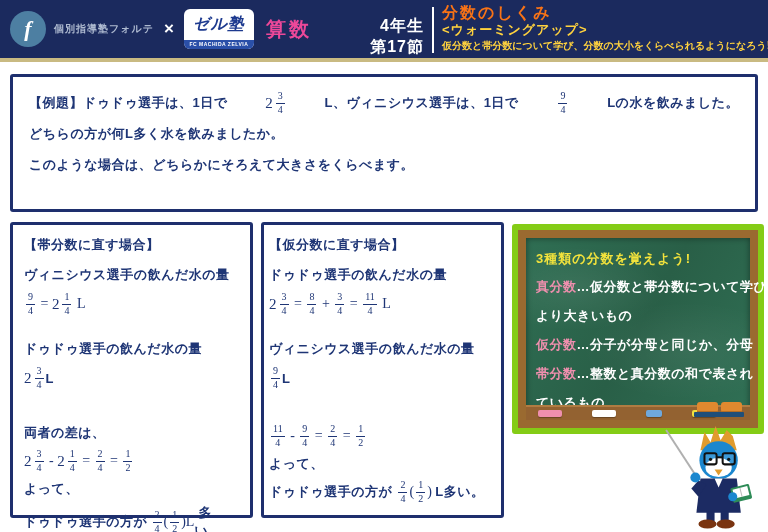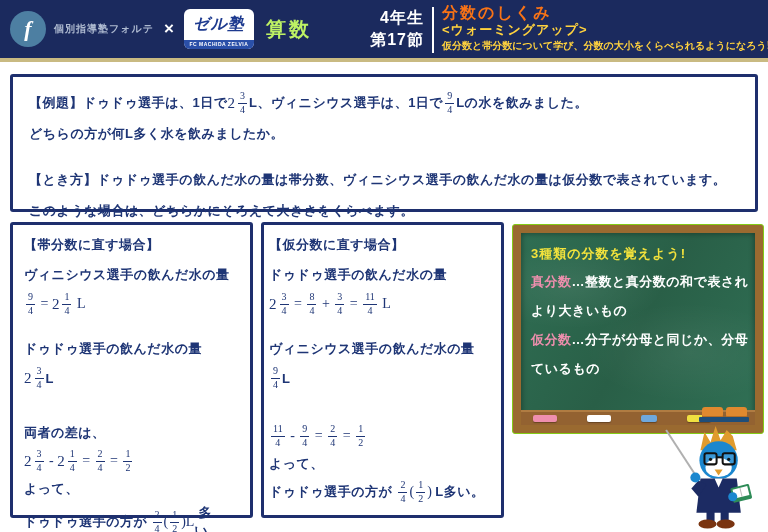--- a/index.html
+++ b/index.html
@@ -14,23 +14,23 @@
     display:flex; align-items:center; justify-content:center; font-family:"Liberation Serif",serif;
     font-style:italic; font-weight:700; font-size:22px; }
   .forte-label { color:#aebad0; font-size:10px; font-weight:700; letter-spacing:1px; }
   .h-cross { color:#fff; font-size:17px; font-weight:700; margin:0 2px; }
   .zel-logo { background:#fff; border-radius:6px; width:70px; height:40px; overflow:hidden;
     display:flex; flex-direction:column; }
   .zel-main { flex:1; display:flex; align-items:center; justify-content:center;
     color:#1d3a8f; font-weight:700; font-style:italic; font-size:16px; letter-spacing:1px; }
   .zel-sub { background:#2a4fa8; color:#fff; font-size:5px; text-align:center; line-height:9px;
     height:9px; letter-spacing:0.5px; font-weight:700; }
-  .h-subject { color:#bef264; font-size:20px; font-weight:700; letter-spacing:3px; margin-left:4px;text-align:right; }
+  .h-subject { color:#ec4899; font-size:20px; font-weight:700; letter-spacing:3px; margin-left:4px;text-align:right; }
   .h-grade { position:absolute; left:330px; top:0; width:94px; height:58px; display:flex;
-    flex-direction:column; justify-content:center; align-items:flex-end; color:#fff;
+    flex-direction:column; justify-content:flex-end; align-items:flex-end; color:#fff;
     font-weight:700; font-size:16px; line-height:1.35; letter-spacing:1px; }
   .h-div { position:absolute; left:432px; top:7px; width:2px; height:46px; background:#fff; }
   .h-title-block { position:absolute; left:442px; top:4px; width:322px; }
   .h-title { color:#f97316; font-size:16px; font-weight:700; letter-spacing:2px; line-height:1.15; }
   .h-subtitle { color:#ffd23e; font-size:13px; font-weight:700; letter-spacing:1px; line-height:1.25; }
   .h-goal { color:#ffd23e; font-size:10px; font-weight:700; white-space:nowrap; line-height:1.4; }
 
   
   .wbox { position:absolute; background:#fff; border:3px solid #1e2f6d; border-radius:3px; }
   .example-box { left:10px; top:74px; width:748px; height:138px; padding:14px 16px; }
@@ -40,33 +40,33 @@
   .jp { color:#1e3575; font-weight:700; font-size:13px; letter-spacing:0.5px; white-space:pre-wrap; }
   .mt { color:#1e3575; font-family:"Liberation Serif",serif; font-size:14px; white-space:pre; }
   .line { display:flex; align-items:center; min-height:20px; }
   .mseg { display:inline-flex; align-items:center; color:#1e3575; }
   .whole { font-family:"Liberation Serif",serif; font-size:15px; margin-right:1px; }
   .frac { display:inline-flex; flex-direction:column; align-items:center;
     font-family:"Liberation Serif",serif; font-size:10px; line-height:1; margin:0 2px; }
   .frac .num { padding:0 2px 1.5px; border-bottom:1px solid #1e3575; }
   .frac .den { padding-top:1.5px; }
 
-  .example-box .line { margin-bottom:7px; min-height:24px; font-size:13.5px; }
+  .example-box .line { margin-bottom:7px; min-height:24px; font-size:13.5px;justify-content:space-between; }
   .example-box .ex-gap { margin-top:22px; }
 
   .box-title { margin-bottom:10px; min-height:20px; }
   .gap-sm { margin-bottom:6px; }
   .gap-md { margin-bottom:22px; }
   .gap-lg { margin-bottom:32px; }
   .gap-xs { margin-bottom:5px; }
   .mathline { min-height:26px; }
 
   
   .chalkboard { position:absolute; left:512px; top:224px; width:252px; height:210px;
-    background:#9a6a30; border:1px solid #84cc16; border-radius:3px; padding:8px; }
+    background:#9a6a30; border:6px solid #84cc16; border-radius:3px; padding:8px; }
   .board-inner { position:relative; width:100%; height:100%;
     background:
       radial-gradient(ellipse 130px 60px at 22% 28%, rgba(255,255,255,0.07), rgba(255,255,255,0) 70%),
       radial-gradient(ellipse 150px 70px at 72% 62%, rgba(255,255,255,0.06), rgba(255,255,255,0) 70%),
       linear-gradient(120deg, #2f6e53 0%, #295f47 50%, #307055 100%);
     box-shadow: inset 0 0 6px rgba(0,0,0,0.45); padding:8px 10px 20px 10px; }
   .cb-title { color:#f3e33c; font-weight:700; font-size:13px; letter-spacing:1px; height:26px;
     display:flex; align-items:center; }
   .cb-line { height:29px; display:flex; align-items:center; font-size:13px; font-weight:700;
     letter-spacing:0.5px; }
@@ -130,23 +130,20 @@
           <span class="frac">
             <span class="num">9</span>
             <span class="den">4</span>
           </span>
         </span>
         <span class="jp">Lの水を飲みました。</span>
       </div>
     <div class="line">
         <span class="jp">どちらの方が何L多く水を飲みましたか。</span>
       </div>
-    <div class="line ex-gap">
-        <span class="jp">【とき方】ドゥドゥ選手の飲んだ水の量は帯分数、ヴィニシウス選手の飲んだ水の量は仮分数で表されています。</span>
-      </div>
     <div class="line">
         <span class="jp">このような場合は、どちらかにそろえて大きさをくらべます。</span>
       </div>
   </div>
 
   <div class="wbox box-left">
     <div class="line box-title jp">【帯分数に直す場合】</div>
     <div class="line gap-sm">
         <span class="jp">ヴィニシウス選手の飲んだ水の量</span>
       </div>
@@ -335,29 +332,33 @@
         <span class="mt">) </span>
         <span class="jp">L多い。</span>
       </div>
   </div>
 
   <div class="chalkboard">
     <div class="board-inner">
       <div class="cb-title">3種類の分数を覚えよう!</div>
       <div class="cb-line">
         <span class="cb-term">真分数</span>
-          <span class="cb-text">…整数と真分数の和で表され</span>
+          <span class="cb-text">…仮分数と帯分数について学び</span>
       </div>
       <div class="cb-line">
         <span class="cb-term"></span>
           <span class="cb-text">より大きいもの</span>
       </div>
       <div class="cb-line">
         <span class="cb-term">仮分数</span>
           <span class="cb-text">…分子が分母と同じか、分母</span>
+      </div>
+      <div class="cb-line">
+        <span class="cb-term">帯分数</span>
+          <span class="cb-text">…整数と真分数の和で表され</span>
       </div>
       <div class="cb-line">
         <span class="cb-term"></span>
           <span class="cb-text">ているもの</span>
       </div>
       <div class="chalk-tray">
           <span class="chalk chalk0" style="background: rgb(239, 143, 174);"></span>
           <span class="chalk chalk1" style="background: rgb(255, 255, 255);"></span>
           <span class="chalk chalk2" style="background: rgb(111, 168, 220);"></span>
           <span class="chalk chalk3" style="background: rgb(240, 224, 64);"></span>

